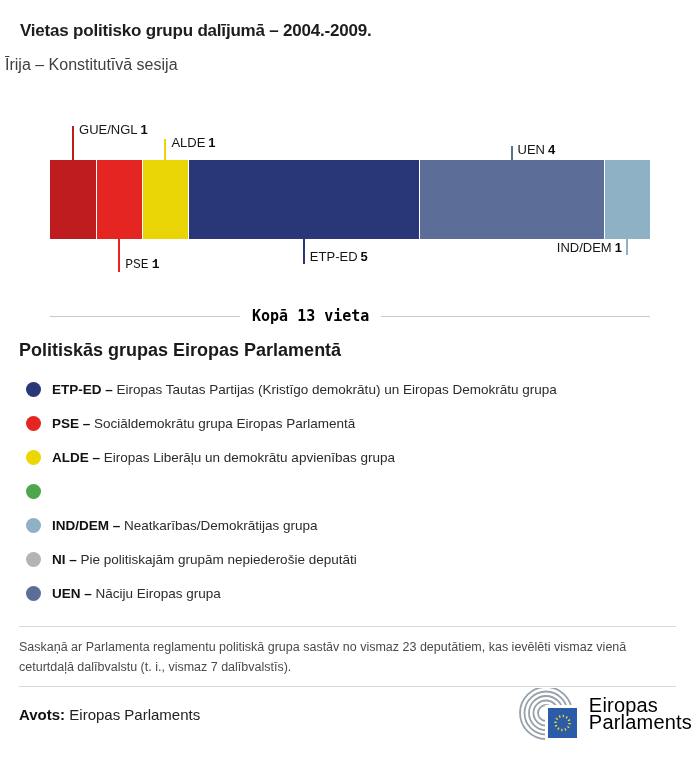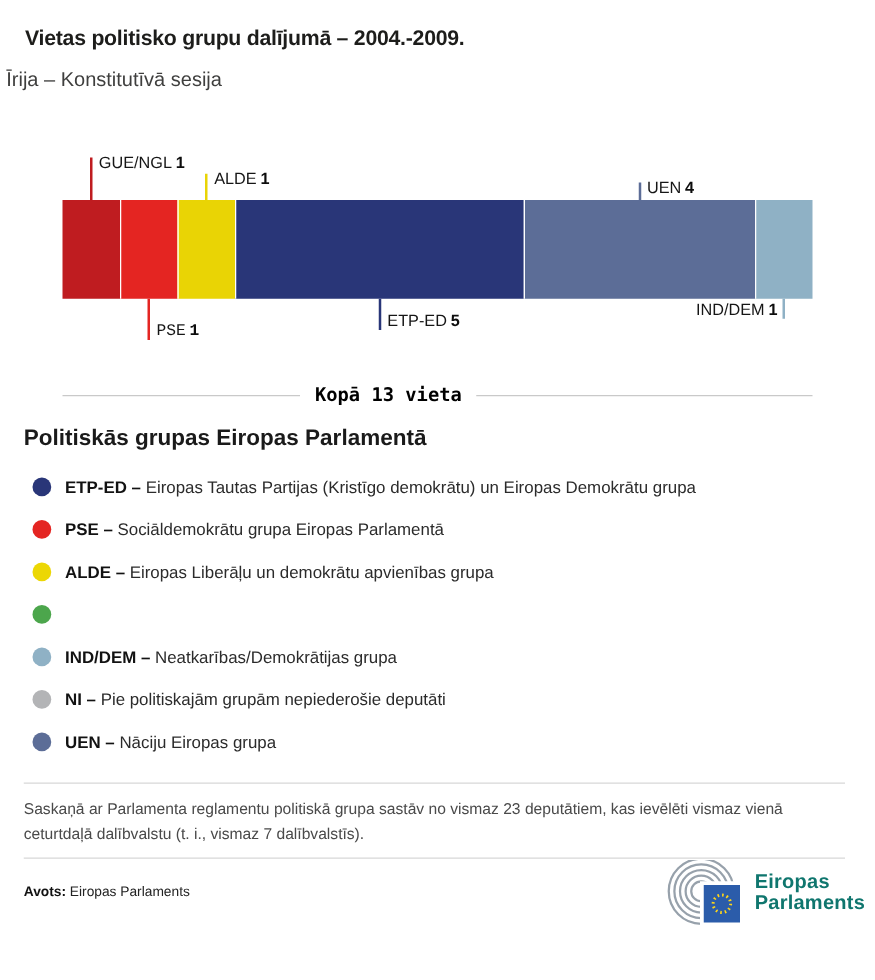--- a/index.html
+++ b/index.html
@@ -30,24 +30,24 @@
   .dot{width:15px;height:15px;border-radius:50%;margin-right:11px;flex:none}
   .legend-text{font-size:13.5px;color:#2b2b2b}
   .legend-text b{color:#121212}
 
   .rule{height:1px;background:#d8d8d8;margin-left:19px;margin-right:24px}
   .rule-a{margin-top:16px}
   .rule-b{margin-top:9px}
   .footnote{margin:10px 40px 0 19px;font-size:12.5px;line-height:20px;color:#4a4a4a}
 
   .footer{display:flex;justify-content:space-between;align-items:center;height:54px;margin:0 8px 0 19px}
-  .source{font-size:11px;color:#222222}
+  .source{font-size:15px;color:#222222}
   .source b{color:#121212}
   .logo{display:flex;align-items:center}
-  .logo-text{font-size:16px;font-weight:bold;color:#0f766e;line-height:17px;margin-left:9px;letter-spacing:0.2px}
+  .logo-text{font-size:20px;font-weight:normal;color:#000000;line-height:17px;margin-left:9px;letter-spacing:0.2px}
 </style>
 </head>
 <body>
 
 <div class="title">Vietas politisko grupu dalījumā – 2004.-2009.</div>
 <div class="subtitle">Īrija – Konstitutīvā sesija</div>
 
 <div class="chart">
   <div class="bar">
       <div class="seg" style="width: 7.69231%; background: rgb(191, 28, 32);"></div>

